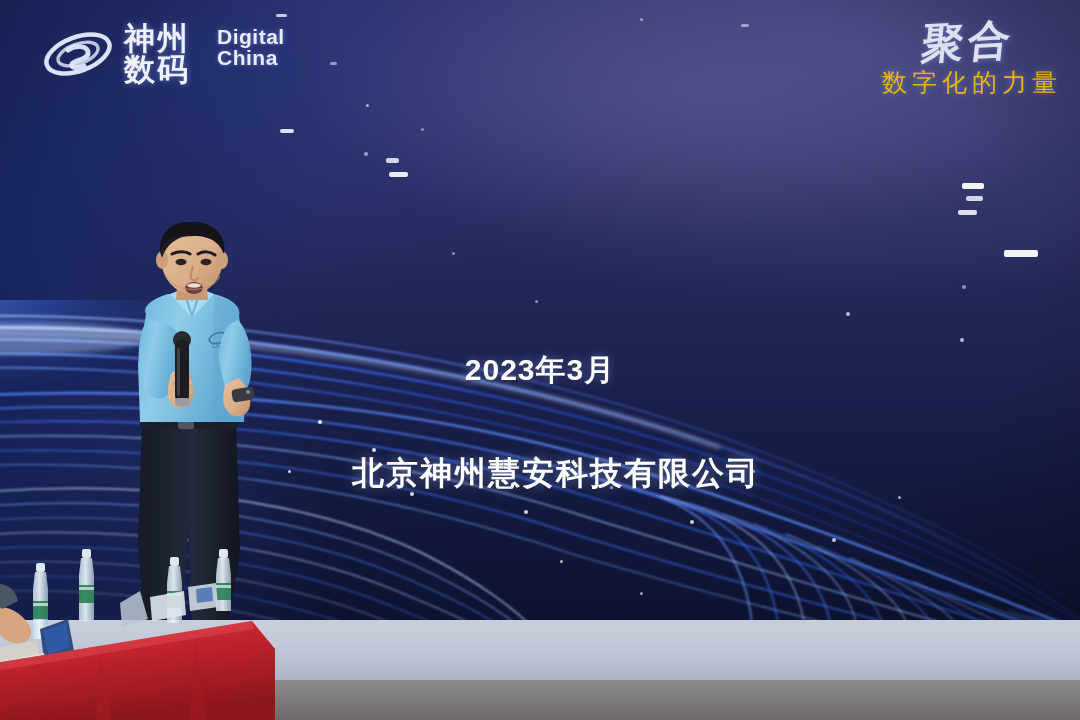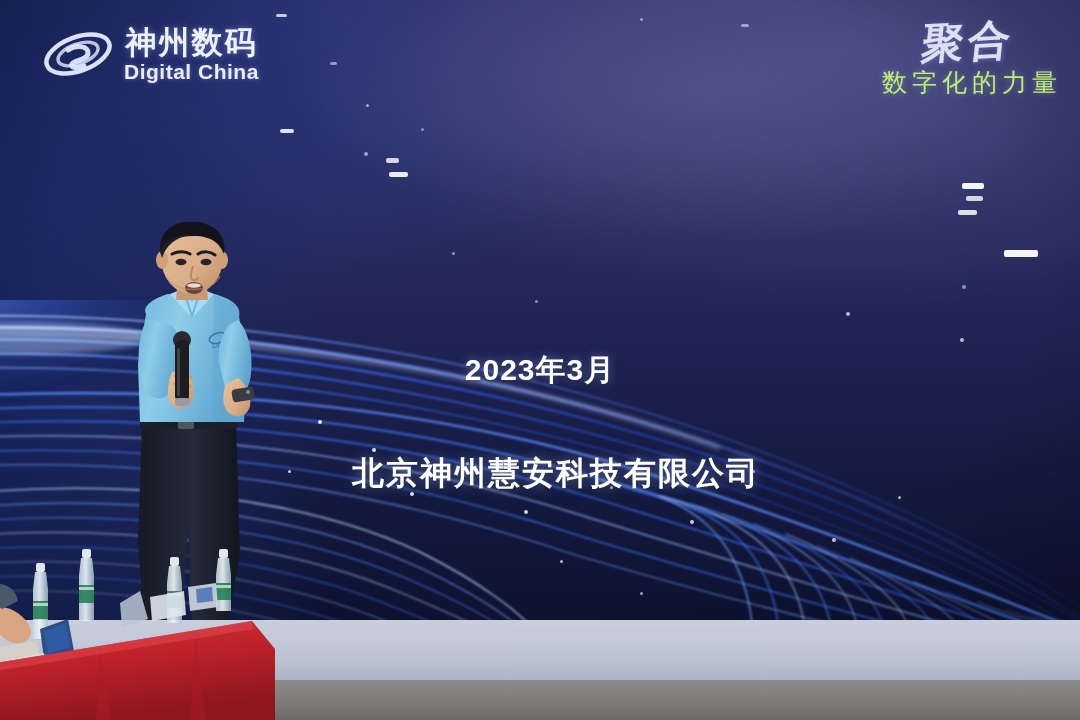--- a/index.html
+++ b/index.html
@@ -64,21 +64,21 @@
     position:absolute;left:0;top:676px;width:1080px;height:12px;
     background:linear-gradient(to bottom,rgba(60,58,62,.55),rgba(90,88,92,0));
   }
 
   
   .logo-dc{
     position:absolute;left:42px;top:18px;width:270px;height:72px;
     display:flex;align-items:center;gap:10px;
   }
   .logo-dc .swirl{width:72px;height:60px;flex:none;}
-  .logo-dc .words{display:flex;flex-direction:column;line-height:1;text-align:center;}
+  .logo-dc .words{display:flex;flex-direction:row;line-height:1;}
   .logo-dc .cn{
     font-size:31px;font-weight:bold;color:#eef1fa;letter-spacing:2px;
     text-shadow:0 0 6px rgba(160,180,255,.5);
   }
   .logo-dc .en{
     font-size:21px;font-weight:bold;color:#e9edf8;letter-spacing:.5px;margin-top:3px;
     text-shadow:0 0 5px rgba(160,180,255,.45);
   }
 
   .logo-right{
@@ -89,21 +89,21 @@
     font-family:"DejaVu Serif","Liberation Serif",serif;
     font-size:42px;font-weight:bold;color:#e6e9f6;
     letter-spacing:4px;
     transform:skewX(-9deg) rotate(-3deg);
     display:inline-block;
     text-shadow:1px 1px 5px rgba(120,140,220,.6);
     margin-right:48px;
     opacity:.95;
   }
   .logo-right .sub{
-    font-size:25px;color:#bef264;letter-spacing:5px;font-weight:500;
+    font-size:25px;color:#eab308;letter-spacing:5px;font-weight:500;
     margin-top:-4px;
     text-shadow:0 0 6px rgba(140,160,230,.55);
   }
 
   .slide-title{
     position:absolute;left:0;top:182px;width:1080px;
     text-align:center;
     font-size:47px;font-weight:bold;color:#ffffff;
     letter-spacing:2px;
     text-shadow:0 0 14px rgba(150,175,255,.55), 0 2px 4px rgba(0,0,0,.45);

